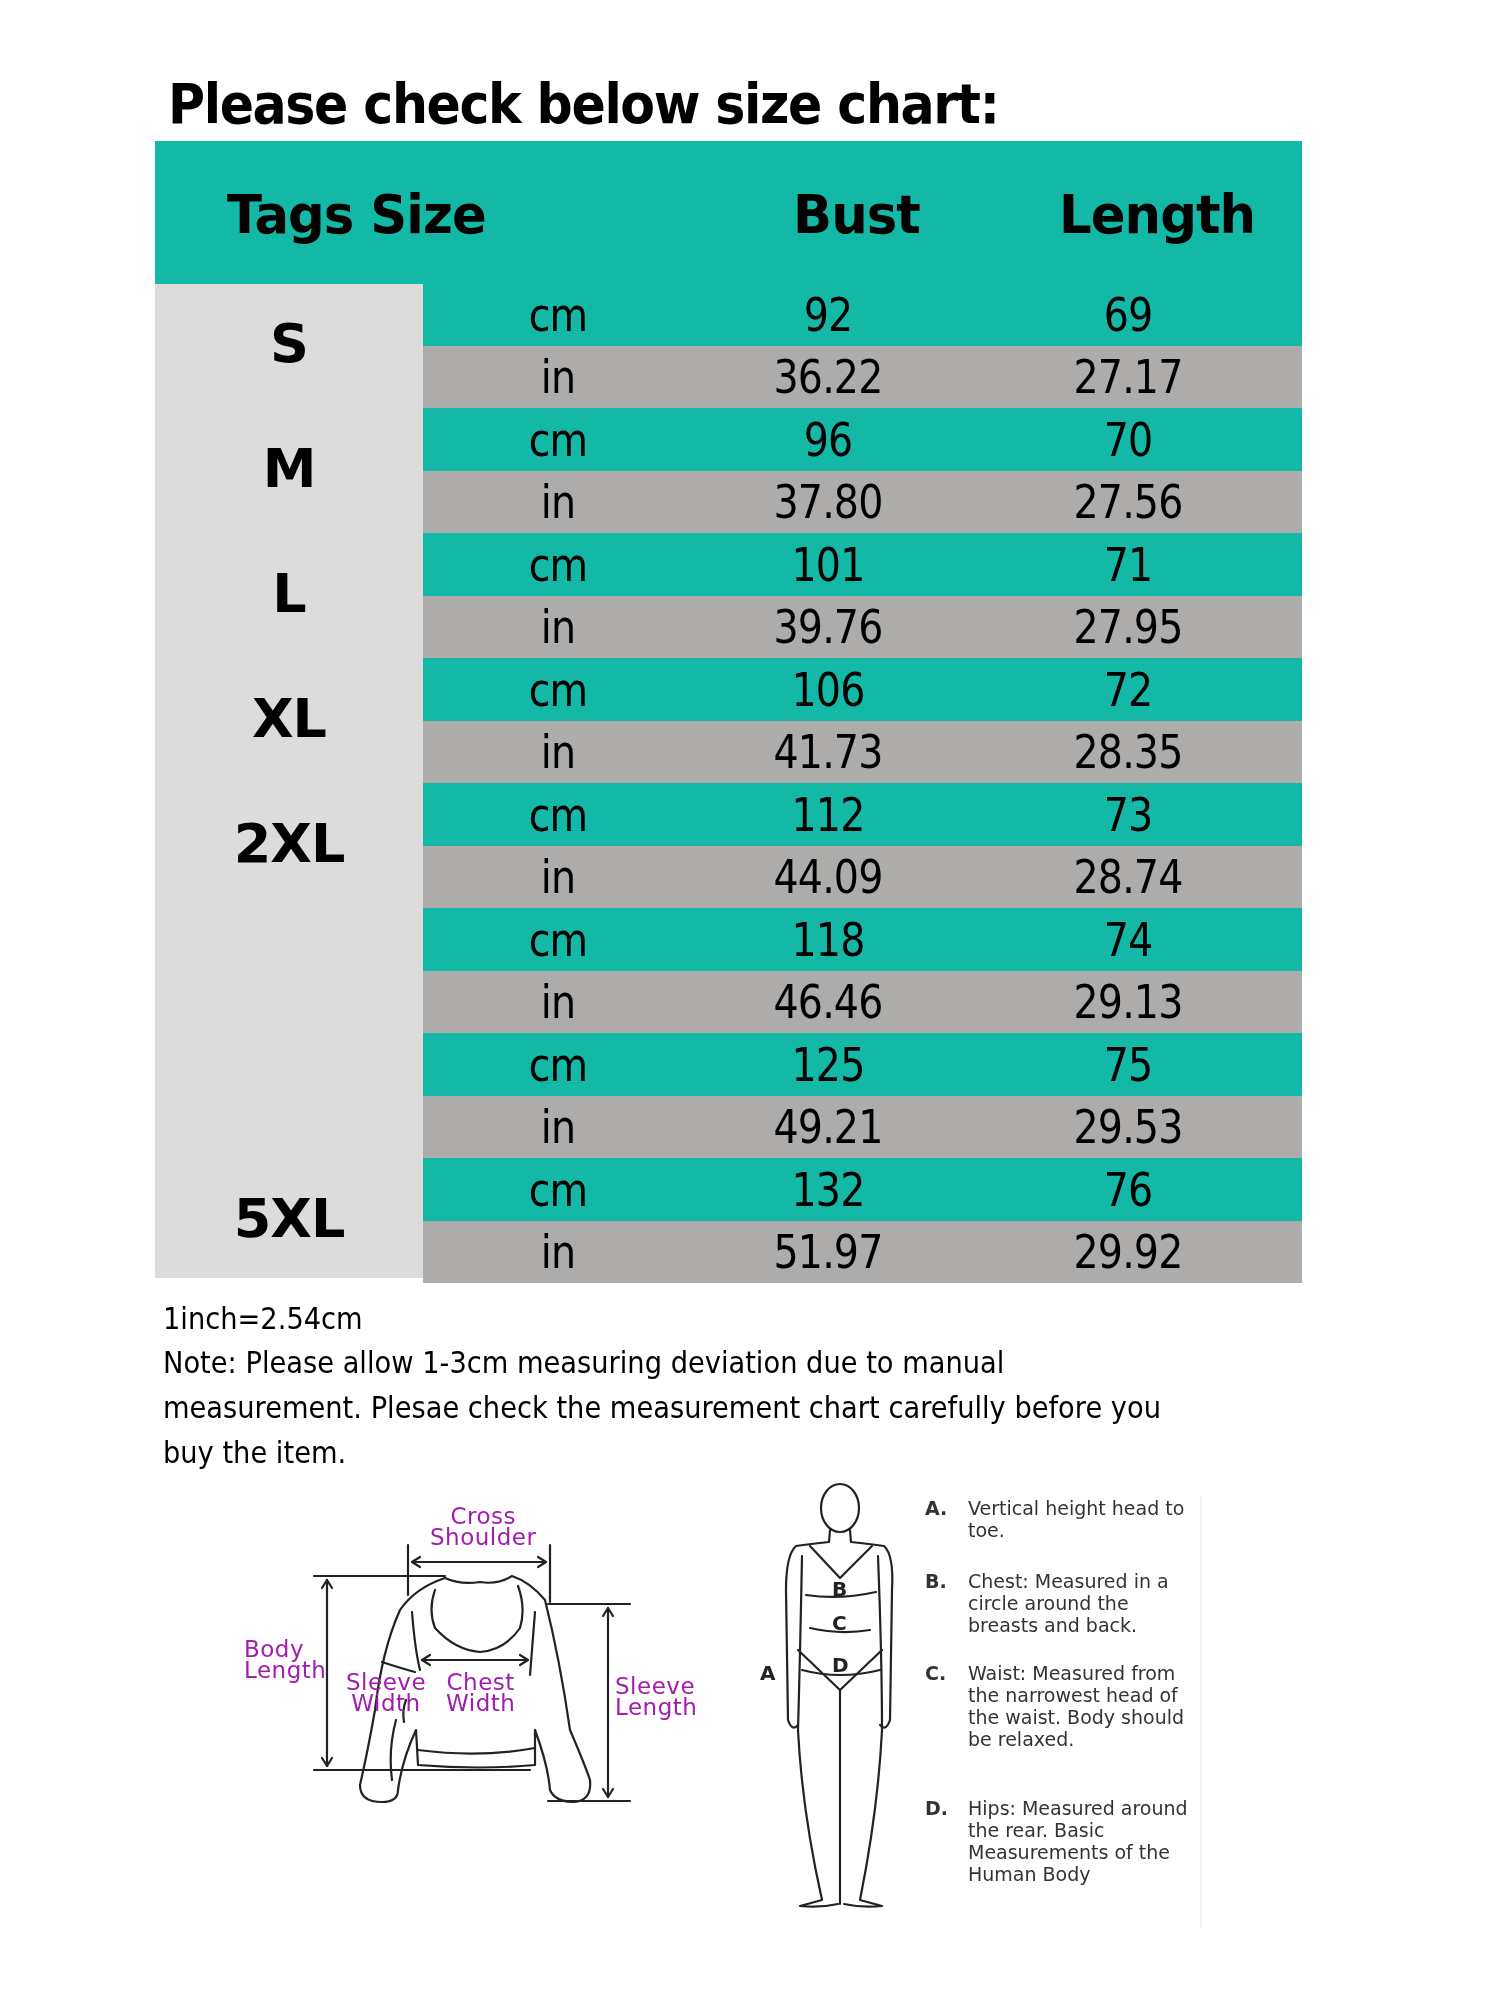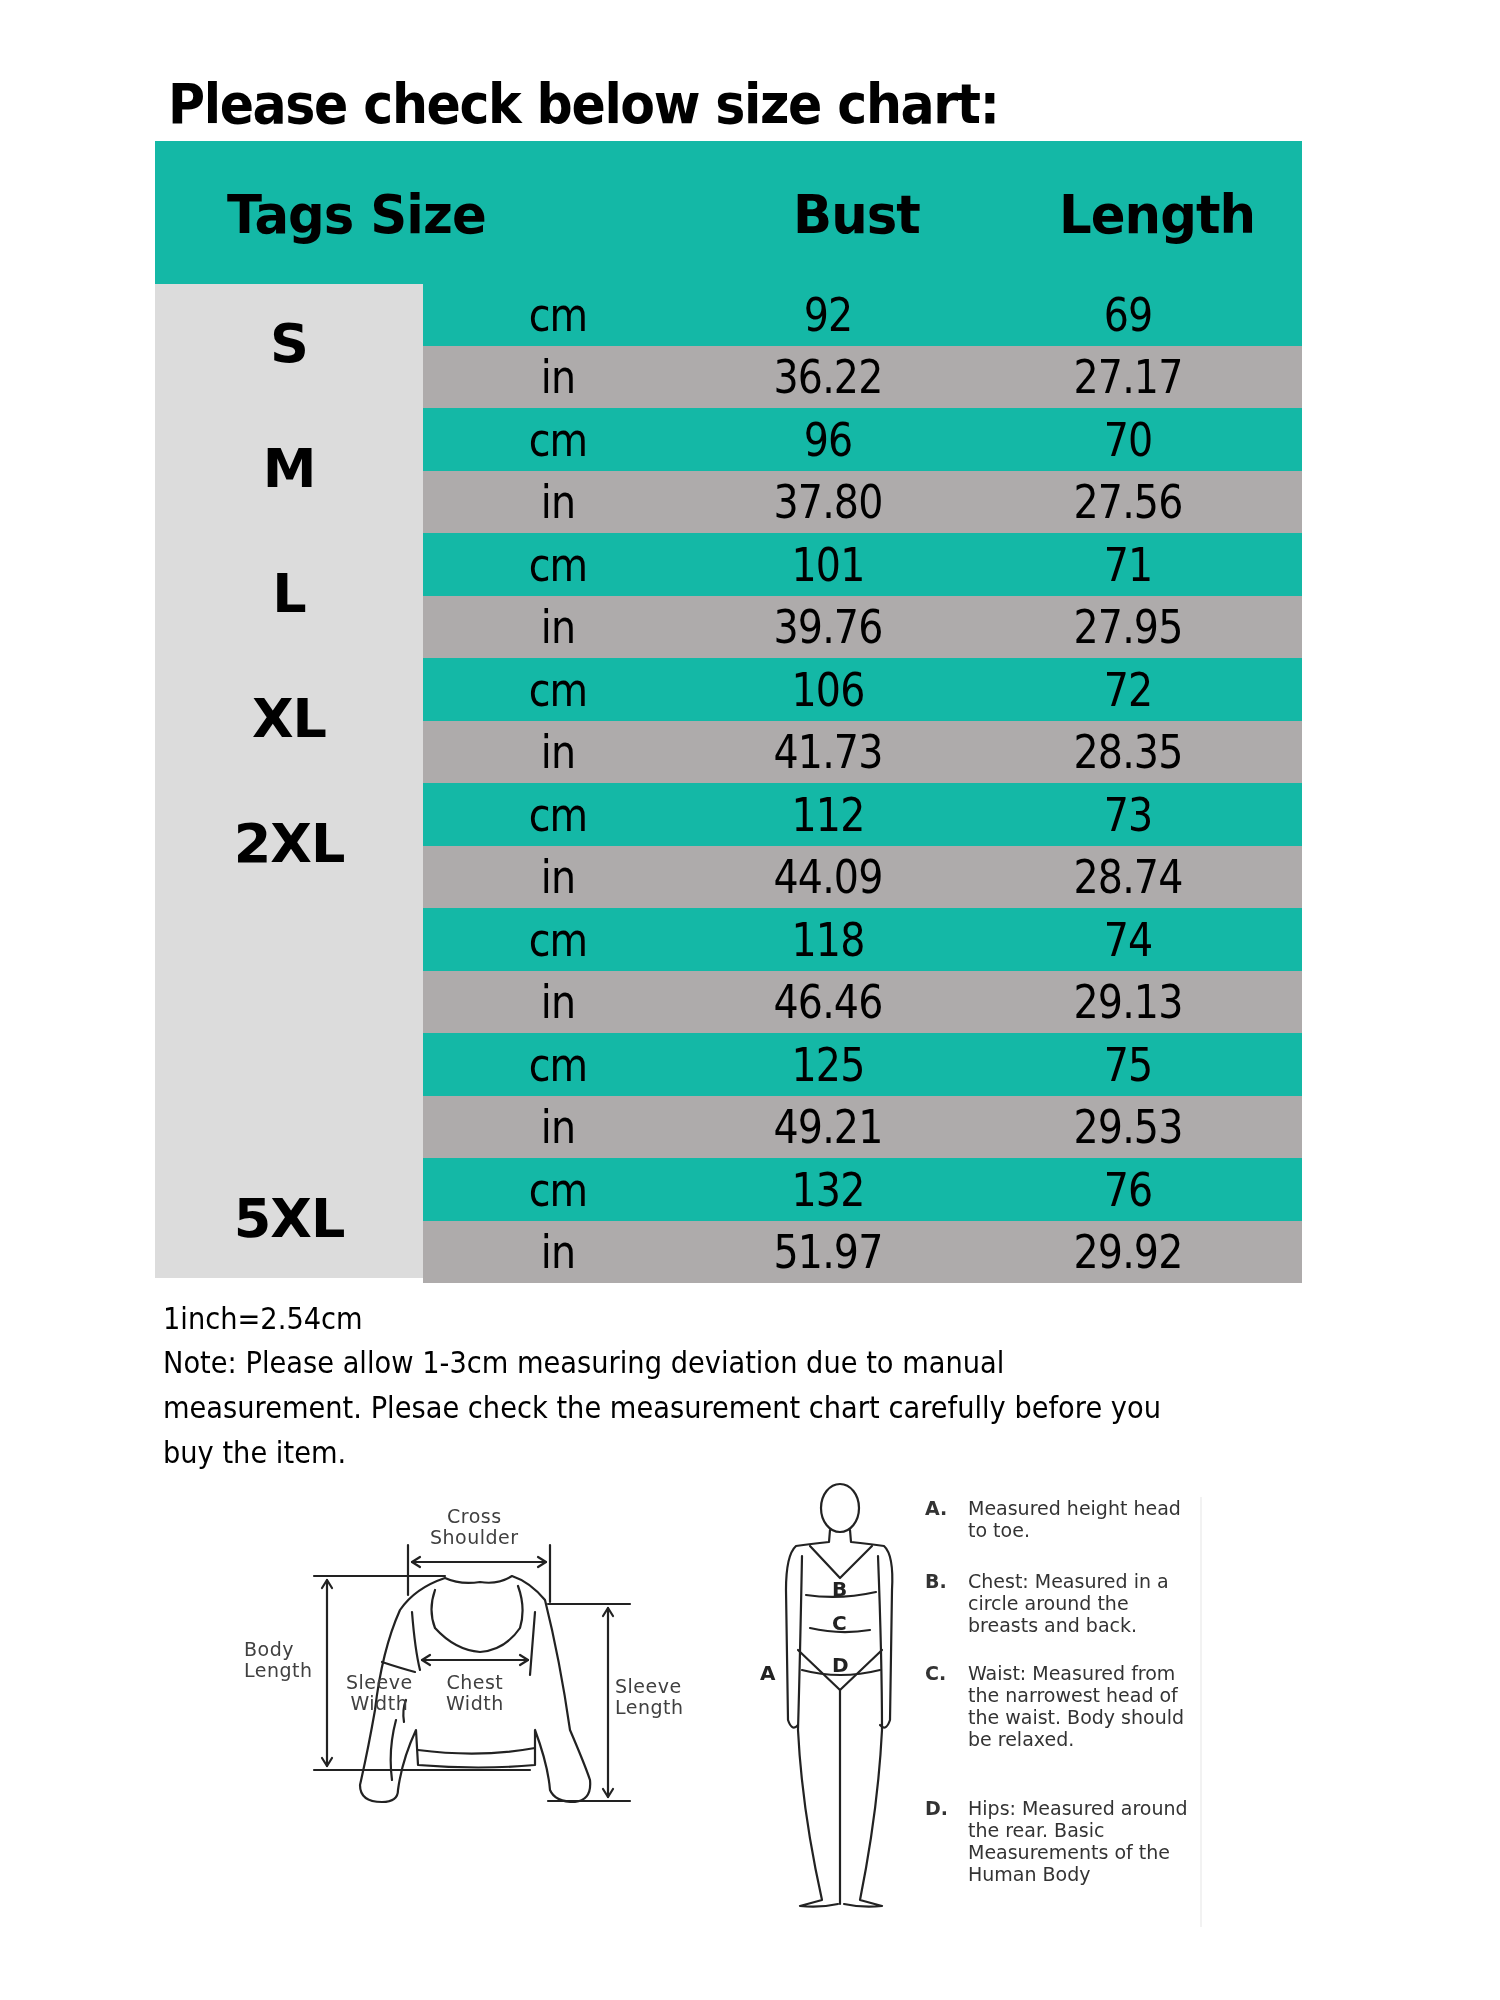--- a/index.html
+++ b/index.html
@@ -18,21 +18,21 @@
   .row { position: absolute; left: 268px; width: 879px; height: 62px; }
   .row.in { background: #aeabab; }
   .cell { position: absolute; top: 4px; font-size: 46px; text-align: center;
           transform: scaleX(0.86); letter-spacing: -1px; }
   .c-unit { left: 40px; width: 190px; }
   .c-bust { left: 305px; width: 200px; }
   .c-len { left: 605px; width: 200px; }
   .note { position: absolute; left: 163px; font-size: 31px; white-space: nowrap;
           transform: scaleX(0.88); transform-origin: left top; }
   .diag { position: absolute; }
-  .lbl { position: absolute; font-size: 19px; color: #404040; line-height: 21px; letter-spacing: 0.5px; }
+  .lbl { position: absolute; font-size: 23px; color: #a21caf; line-height: 21px; letter-spacing: 0.5px; }
   .legend { position: absolute; left: 925px; top: 1497px; width: 275px; height: 430px;
             border-right: 2px solid #f2f2f2; }
   .leg-item { position: absolute; left: 0; width: 275px; font-size: 19px; line-height: 22px; color: #333; }
   .leg-letter { position: absolute; left: 0; top: 0; font-weight: bold; }
   .leg-text { position: absolute; left: 43px; top: 0; width: 232px; }
 </style>
 </head>
 <body>
 
 <div class="title">Please check below size chart:</div>
@@ -242,21 +242,21 @@
       <text x="72" y="150">C</text>
       <text x="72" y="192">D</text>
       <text x="0" y="200">A</text>
     </g>
   </svg>
 </div>
 
 <div class="legend">
   <div class="leg-item" style="top:0;">
     <span class="leg-letter">A.</span>
-    <span class="leg-text">Measured height head to toe.</span>
+    <span class="leg-text">Vertical height head to toe.</span>
   </div>
   <div class="leg-item" style="top:73px;">
     <span class="leg-letter">B.</span>
     <span class="leg-text">Chest: Measured in a circle around the breasts and back.</span>
   </div>
   <div class="leg-item" style="top:165px;">
     <span class="leg-letter">C.</span>
     <span class="leg-text">Waist: Measured from the narrowest head of the waist. Body should be relaxed.</span>
   </div>
   <div class="leg-item" style="top:300px;">

